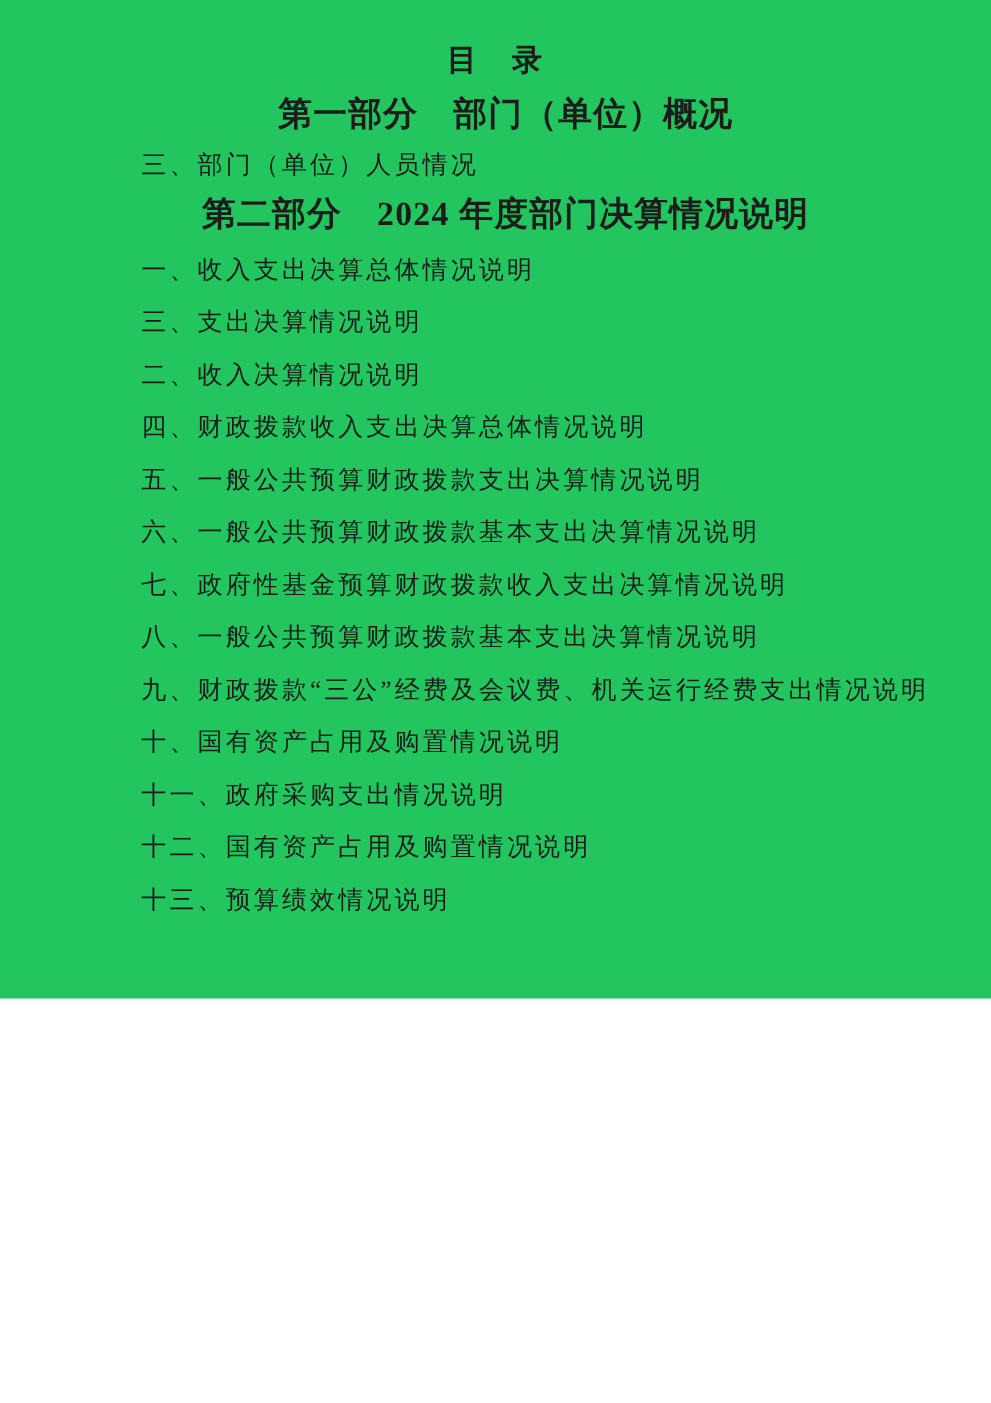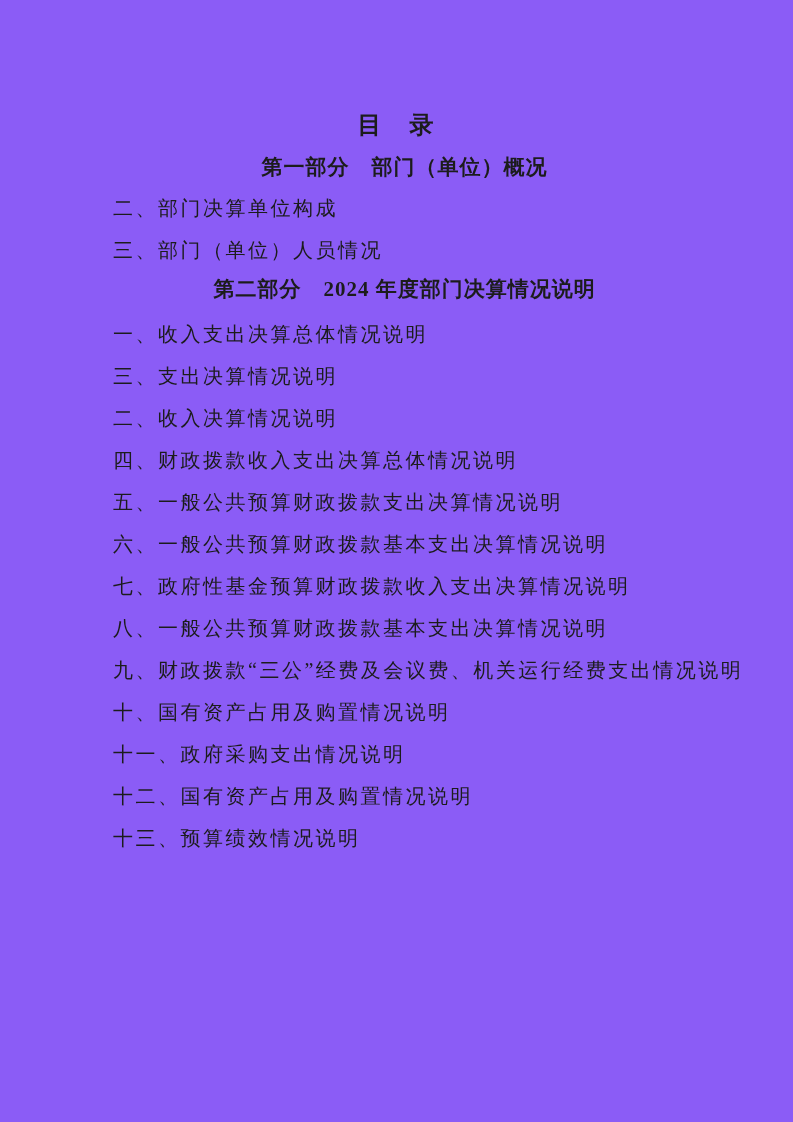--- a/index.html
+++ b/index.html
@@ -3,40 +3,40 @@
 <meta charset="utf-8">
 <style>
   html, body {
     margin: 0;
     padding: 0;
     background: #ffffff;
   }
   .page {
     position: relative;
     width: 793px;
-    height: 1122px;
+    height: 799px;
     margin: 0 auto;
-    background: #8b5cf6;
+    background: #22c55e;
     box-sizing: border-box;
-    padding-top: 110px;
+    padding-top: 34px;
     overflow: hidden;
     font-family: "Liberation Serif", "DejaVu Serif", serif;
     color: #1c1c1c;
   }
   .doc-title {
     margin: 0;
     font-size: 24px;
     line-height: 30px;
     font-weight: bold;
     text-align: center;
     letter-spacing: 2px;
   }
   .section-heading {
     margin: 14px 0 6px 16px;
-    font-size: 21px;
+    font-size: 27px;
     line-height: 27px;
     font-weight: bold;
     text-align: center;
     letter-spacing: 1px;
   }
   .section-heading.second {
     margin-top: 5px;
     margin-bottom: 10px;
   }
   .toc-list {
@@ -56,21 +56,20 @@
 </head>
 <body>
 
 <div class="page">
 
   <h1 class="doc-title">目　录</h1>
 
   <h2 class="section-heading">第一部分　部门（单位）概况</h2>
 
   <div class="toc-list">
-    <p class="toc-item">二、部门决算单位构成</p>
     <p class="toc-item">三、部门（单位）人员情况</p>
   </div>
 
   <h2 class="section-heading second">第二部分　2024 年度部门决算情况说明</h2>
 
   <div class="toc-list">
     <p class="toc-item">一、收入支出决算总体情况说明</p>
     <p class="toc-item">三、支出决算情况说明</p>
     <p class="toc-item">二、收入决算情况说明</p>
     <p class="toc-item">四、财政拨款收入支出决算总体情况说明</p>

